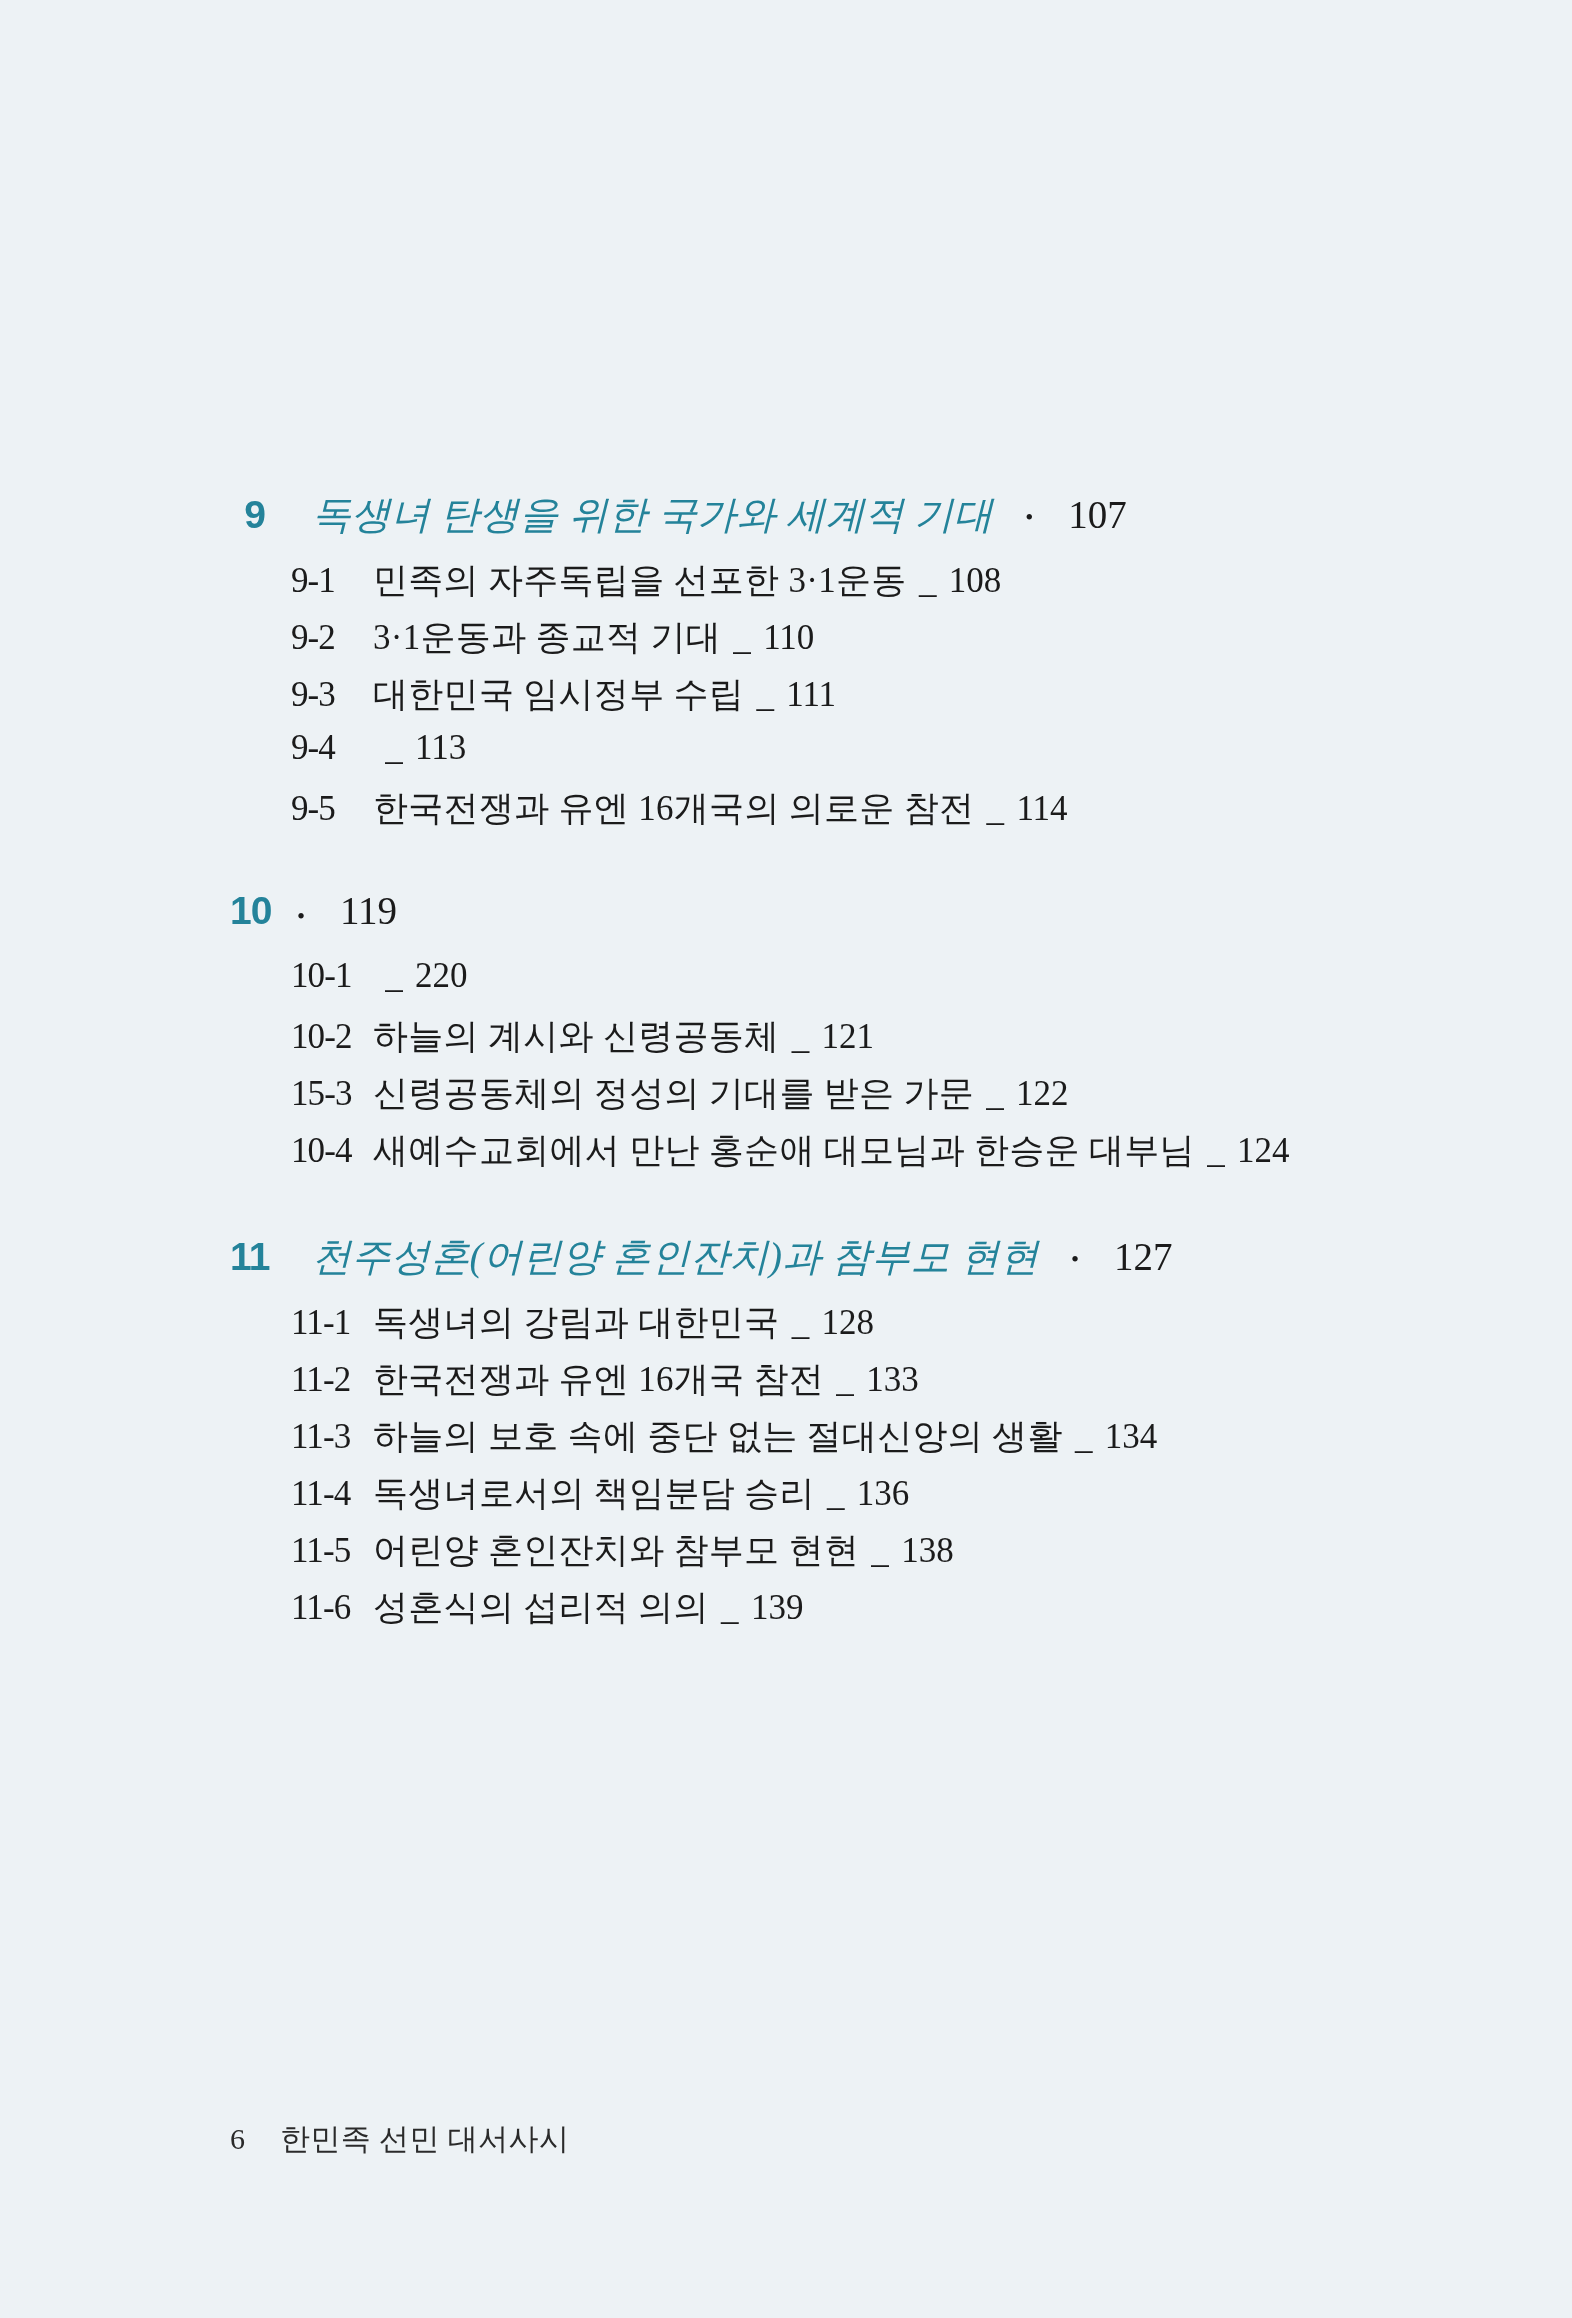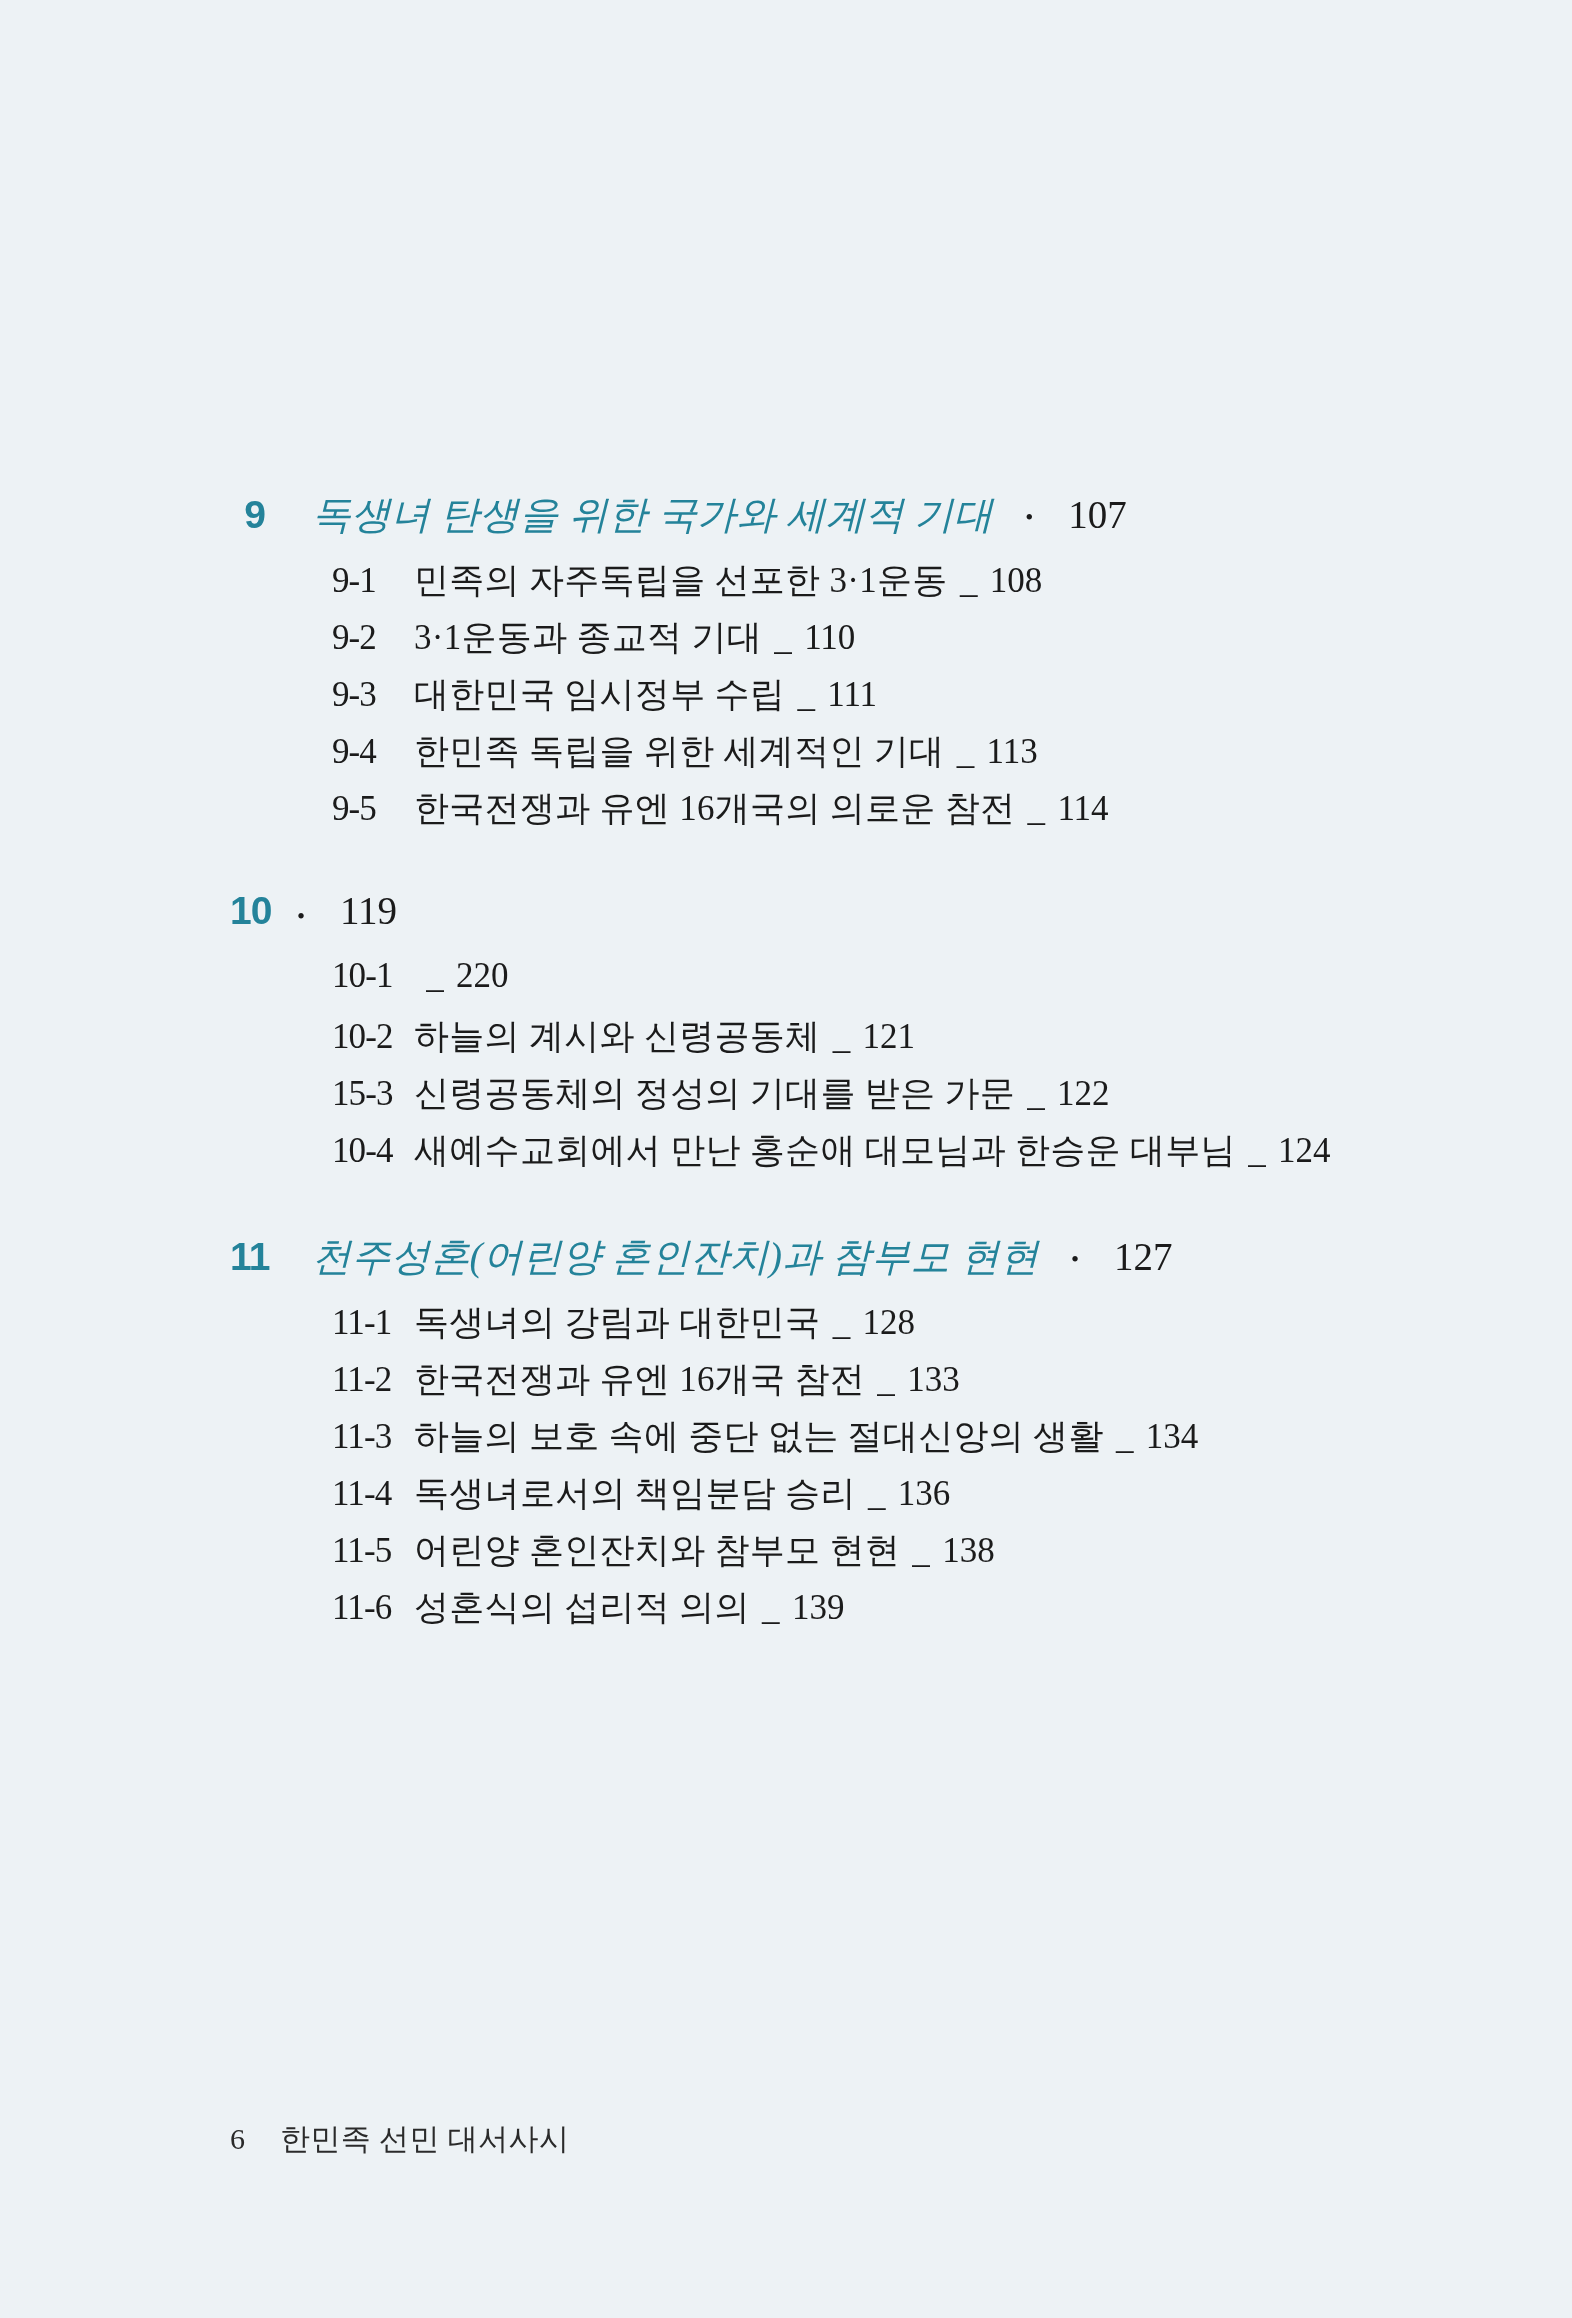--- a/index.html
+++ b/index.html
@@ -68,21 +68,20 @@
     height: 57px;
     margin-left: 61px;
     font-size: 35px;
     color: var(--ink);
     white-space: nowrap;
   }
   .i-label {
     width: 82px;
     flex: 0 0 auto;
     letter-spacing: -0.9px;
-    margin-left: 41px;
   }
   .i-title { letter-spacing: 0.3px; }
   .i-sep { margin: 0 12.3px; }
   .i-page { }
   .page-footer {
     position: absolute;
     left: 230px;
     top: 2119px;
     display: flex;
     align-items: baseline;
@@ -119,21 +118,20 @@
         <span class="i-page">110</span>
       </div>
       <div class="toc-item">
         <span class="i-label">9-3</span>
         <span class="i-title">대한민국 임시정부 수립</span>
         <span class="i-sep">_</span>
         <span class="i-page">111</span>
       </div>
       <div class="toc-item">
         <span class="i-label">9-4</span>
-        <span class="i-title">한민족 독립을 위한 세계적인 기대</span>
         <span class="i-sep">_</span>
         <span class="i-page">113</span>
       </div>
       <div class="toc-item">
         <span class="i-label">9-5</span>
         <span class="i-title">한국전쟁과 유엔 16개국의 의로운 참전</span>
         <span class="i-sep">_</span>
         <span class="i-page">114</span>
       </div>
     </section>

